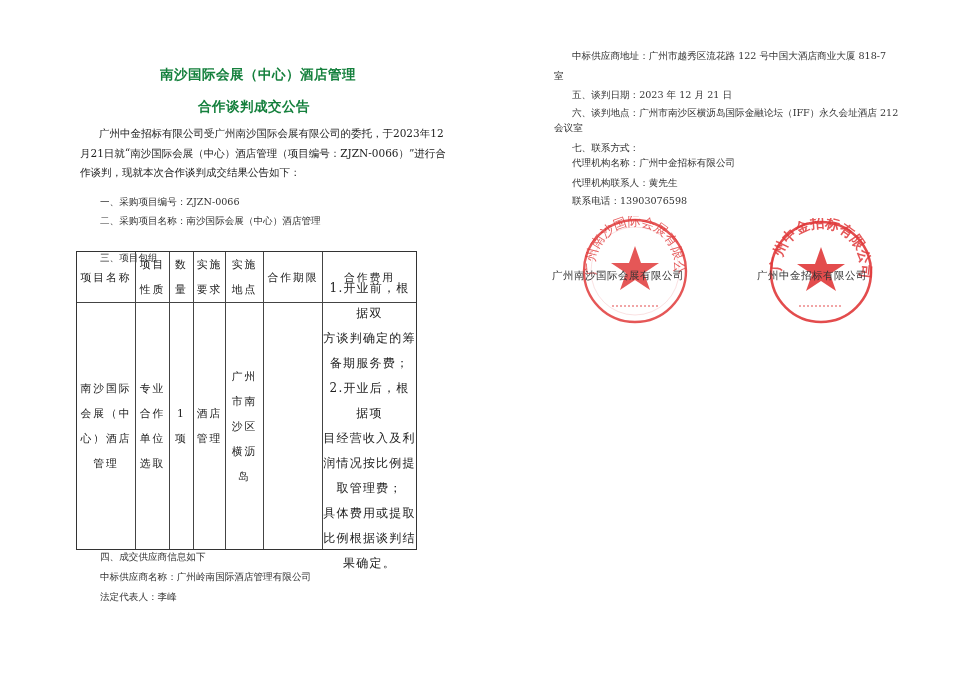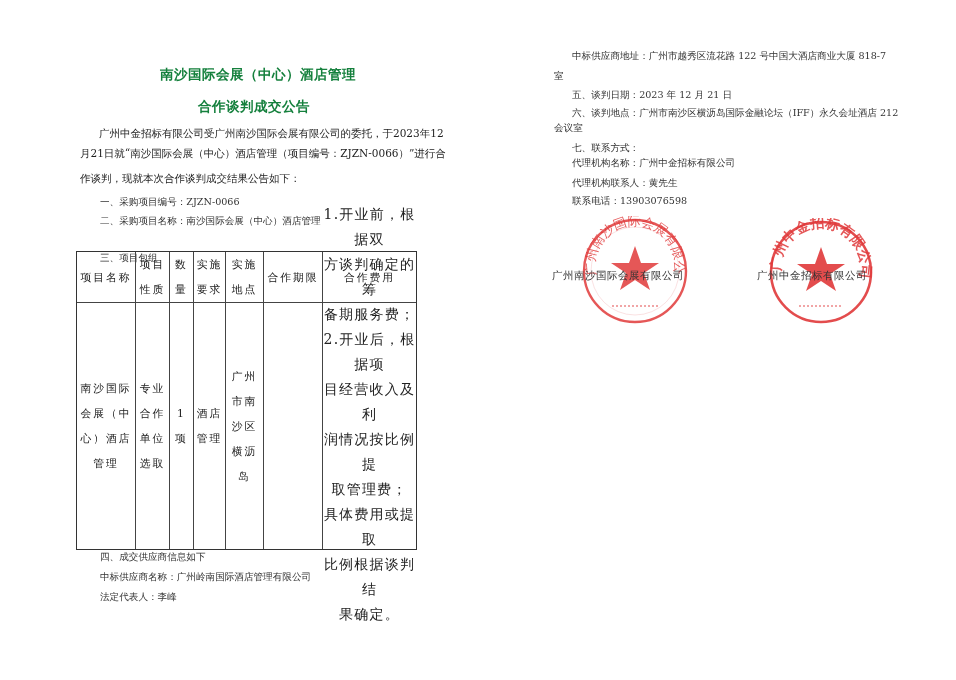--- a/index.html
+++ b/index.html
@@ -21,21 +21,21 @@
   .sealtext { position:absolute; font-size:10.5px; color:#333; white-space:nowrap; letter-spacing:0.5px; }
 </style>
 </head>
 <body>
 
 <div class="abs title" style="left:160px; top:66px;">南沙国际会展（中心）酒店管理</div>
 <div class="abs title" style="left:198px; top:98px;">合作谈判成交公告</div>
 
 <div class="abs p" style="left:99px; top:127px;">广州中金招标有限公司受广州南沙国际会展有限公司的委托，于2023年12</div>
 <div class="abs p" style="left:80px; top:147px;">月21日就“南沙国际会展（中心）酒店管理（项目编号：ZJZN-0066）”进行合</div>
-<div class="abs p" style="left:80px; top:172px;">作谈判，现就本次合作谈判成交结果公告如下：</div>
+<div class="abs p" style="left:80px; top:166px;">作谈判，现就本次合作谈判成交结果公告如下：</div>
 
 <div class="abs ps" style="left:100px; top:196px;">一、采购项目编号：ZJZN-0066</div>
 <div class="abs ps" style="left:100px; top:215px;">二、采购项目名称：南沙国际会展（中心）酒店管理</div>
 <div class="abs ps" style="left:100px; top:252px;">三、项目包组</div>
 
 <div class="tbl">
   <div class="vline" style="left:58px;"></div>
   <div class="vline" style="left:92px;"></div>
   <div class="vline" style="left:116px;"></div>
   <div class="vline" style="left:148px;"></div>
@@ -65,21 +65,21 @@
 选取</div>
   <div class="cell" style="left:93px; top:51px; width:23px; height:246px;">1
 项</div>
   <div class="cell" style="left:117px; top:51px; width:31px; height:246px;">酒店
 管理</div>
   <div class="cell" style="left:149px; top:51px; width:37px; height:246px;">广州
 市南
 沙区
 横沥
 岛</div>
-  <div class="cell" style="left:246px; top:39px; width:93px; height:246px; letter-spacing:1.2px; font-size:14px;text-align:center;">1.开业前，根据双
+  <div class="cell" style="left:246px; top:51px; width:93px; height:246px; letter-spacing:1.2px; font-size:12px;text-align:center;">1.开业前，根据双
 方谈判确定的筹
 备期服务费；
 2.开业后，根据项
 目经营收入及利
 润情况按比例提
 取管理费；
 具体费用或提取
 比例根据谈判结
 果确定。</div>
 </div>

